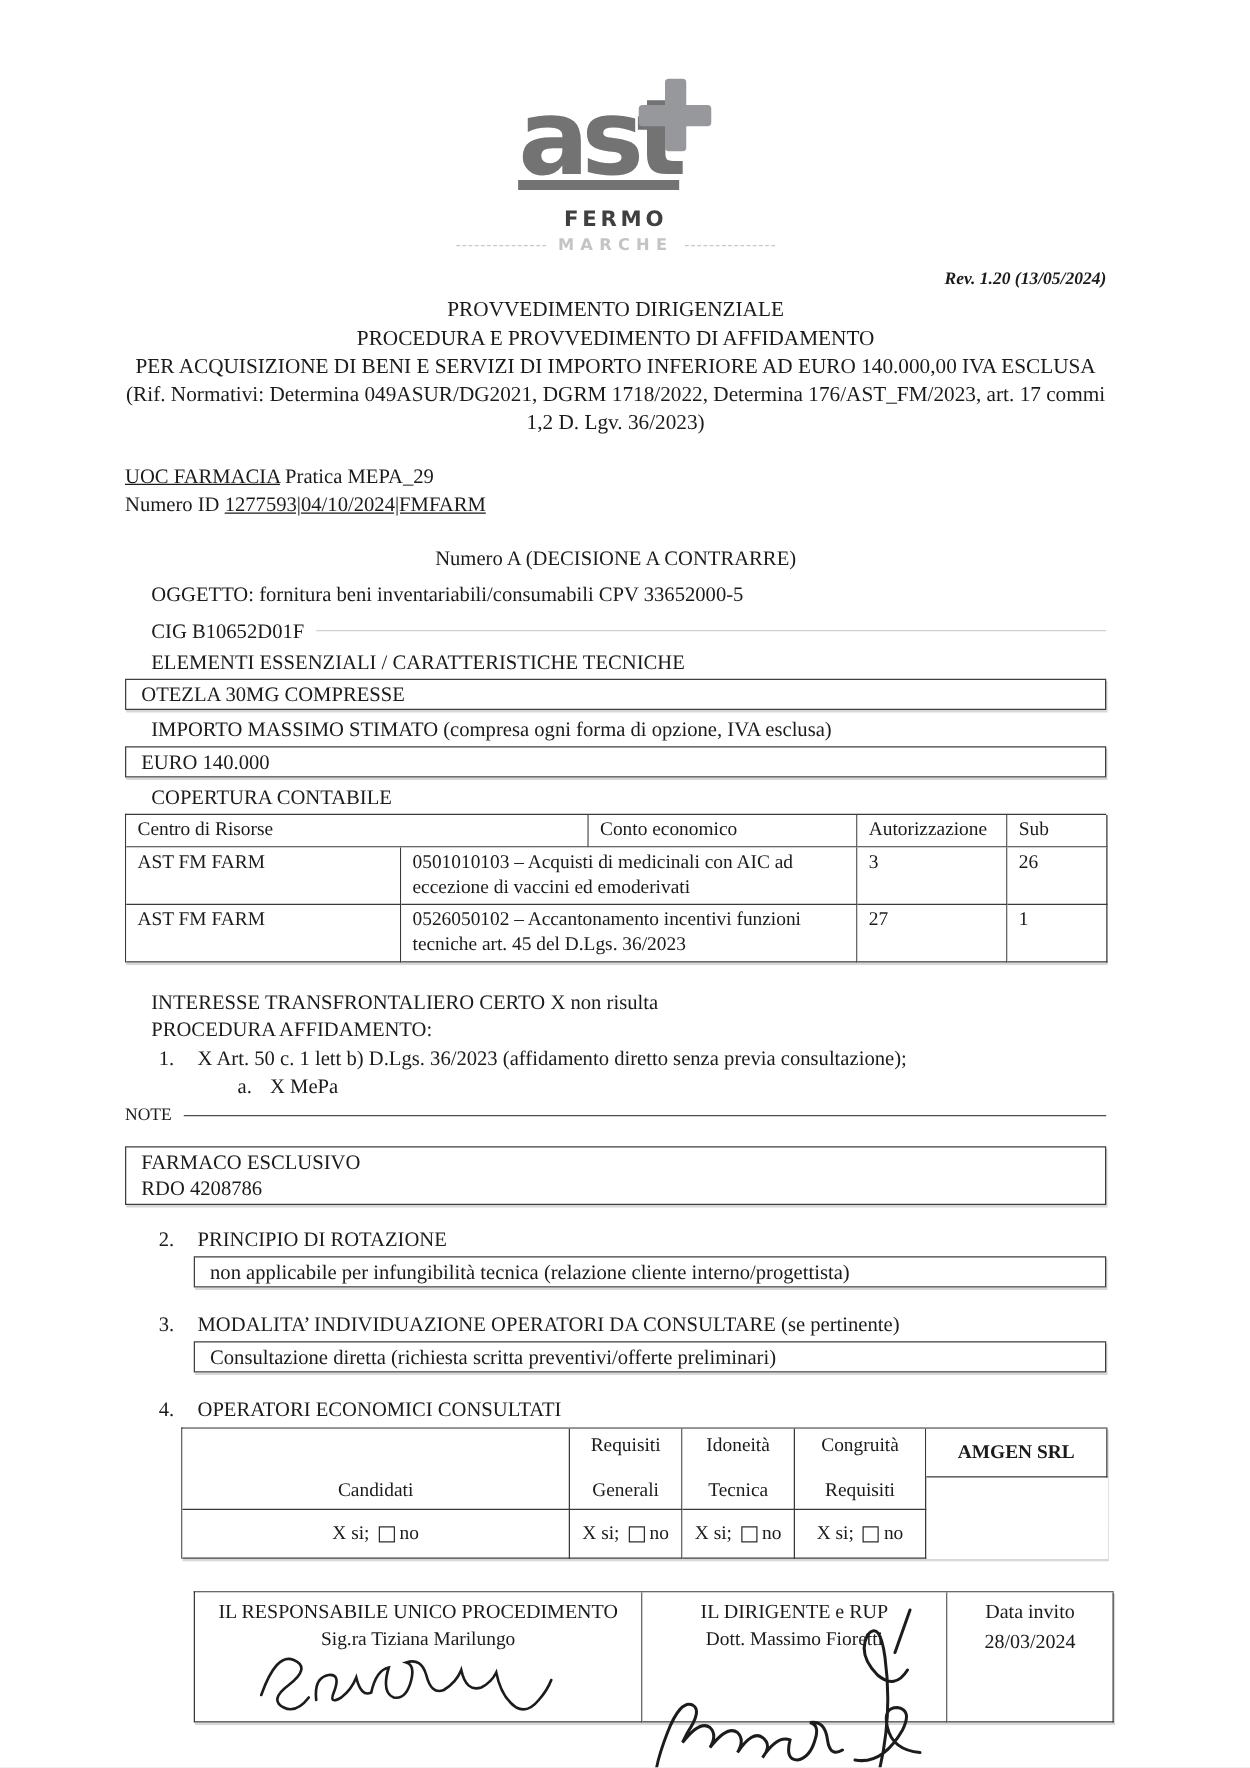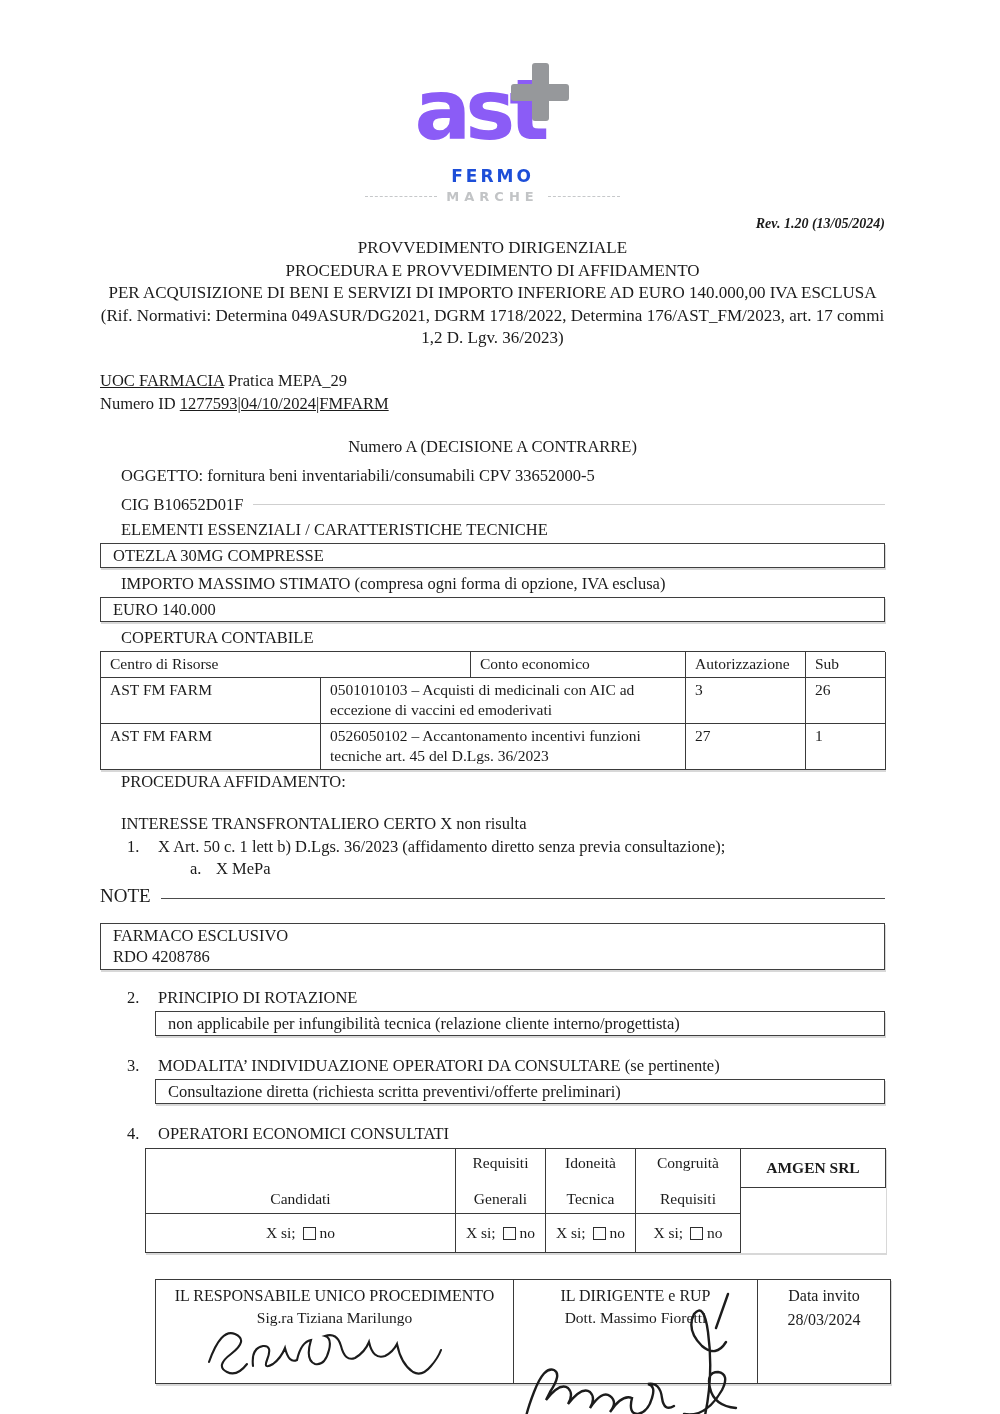--- a/index.html
+++ b/index.html
@@ -16,28 +16,28 @@
   }
   .content{padding:0 115px 0 100px;}
 
   
   .logo-block{margin-top:68px;text-align:center;}
   .logo-art{position:relative;width:200px;height:92px;margin:0 auto;}
   .logo-word{
     position:absolute;left:22px;top:0;
     font-family:"DejaVu Sans", sans-serif;
     font-weight:bold;font-size:84px;line-height:84px;
-    letter-spacing:-6px;color:#8b5cf6;
+    letter-spacing:-6px;color:#737373;text-decoration:underline;
   }
   .plus-h{position:absolute;left:118px;top:16px;width:58px;height:17px;background:#96989b;border-radius:3px;}
   .plus-v{position:absolute;left:139px;top:-5px;width:17px;height:58px;background:#96989b;border-radius:3px;}
   .logo-fermo{
     margin-top:6px;
     font-family:"DejaVu Sans", sans-serif;font-weight:bold;
-    font-size:17px;letter-spacing:3px;color:#1d4ed8;
+    font-size:17px;letter-spacing:3px;color:#404040;
   }
   .logo-marche{
     margin-top:3px;display:flex;align-items:center;justify-content:center;gap:9px;
     font-family:"DejaVu Sans", sans-serif;
     font-size:13px;letter-spacing:5px;color:#c2c4c6;font-weight:bold;
   }
   .marche-dash{width:72px;border-top:1.5px dashed #c6c8ca;height:0;}
 
   
   .rev-line{margin-top:12px;text-align:right;font-style:italic;font-size:14px;font-weight:bold;}
@@ -48,21 +48,21 @@
 
   
   .doc-line{margin-top:9px;font-size:16.5px;margin-left:21px;}
   .wbox{
     margin-top:3px;border:1.5px solid #3f3f3f;
     padding:1px 12px;font-size:16.5px;line-height:1.3;
     box-shadow:1px 2px 0 #d8d8d8;
   }
   .trail{display:flex;align-items:baseline;}
   .trail-rule{flex:1;border-bottom:1px solid #cfcfcf;transform:translateY(-5px);margin-left:10px;}
-  .note-row{display:flex;align-items:baseline;margin-top:6px;font-size:19px;}
+  .note-row{display:flex;align-items:baseline;margin-top:6px;font-size:14px;}
   .note-rule{flex:1;border-bottom:1.4px solid #4c4c4c;transform:translateY(-3px);margin-left:10px;}
 
   
   .grid-table{display:grid;border-left:1.6px solid #3a3a3a;border-top:1.6px solid #3a3a3a;box-shadow:1px 2px 0 #d8d8d8;}
   .gcell{
     border-right:1.6px solid #3a3a3a;border-bottom:1.6px solid #3a3a3a;
     padding:2px 9px;font-size:15.5px;line-height:1.32;background:#fff;
   }
   .ct{margin-top:3px;grid-template-columns:220px 150px 215px 120px 80px;width:785px;box-sizing:border-box;}
   .span2a{grid-column:1 / 3;}
@@ -155,22 +155,22 @@
       <div class="gcell span2b">0501010103 – Acquisti di medicinali con AIC ad eccezione di vaccini ed emoderivati</div>
       <div class="gcell">3</div>
       <div class="gcell">26</div>
 
       <div class="gcell">AST FM FARM</div>
       <div class="gcell span2b">0526050102 – Accantonamento incentivi funzioni tecniche art. 45 del D.Lgs. 36/2023</div>
       <div class="gcell">27</div>
       <div class="gcell">1</div>
     </div>
 
+    <div class="doc-line" style="margin-top:22px;">INTERESSE TRANSFRONTALIERO CERTO X non risulta</div>
     <div class="doc-line" style="margin-top:2px;">PROCEDURA AFFIDAMENTO:</div>
-    <div class="doc-line" style="margin-top:22px;">INTERESSE TRANSFRONTALIERO CERTO X non risulta</div>
 
     <div class="num-item" style="margin-top:3px;">
       <span class="num">1.</span>
       <span>X Art. 50 c. 1 lett b) D.Lgs. 36/2023 (affidamento diretto senza previa consultazione);</span>
     </div>
     <div class="subnum-item">
       <span class="subnum">a.</span>
       <span>X MePa</span>
     </div>
 

